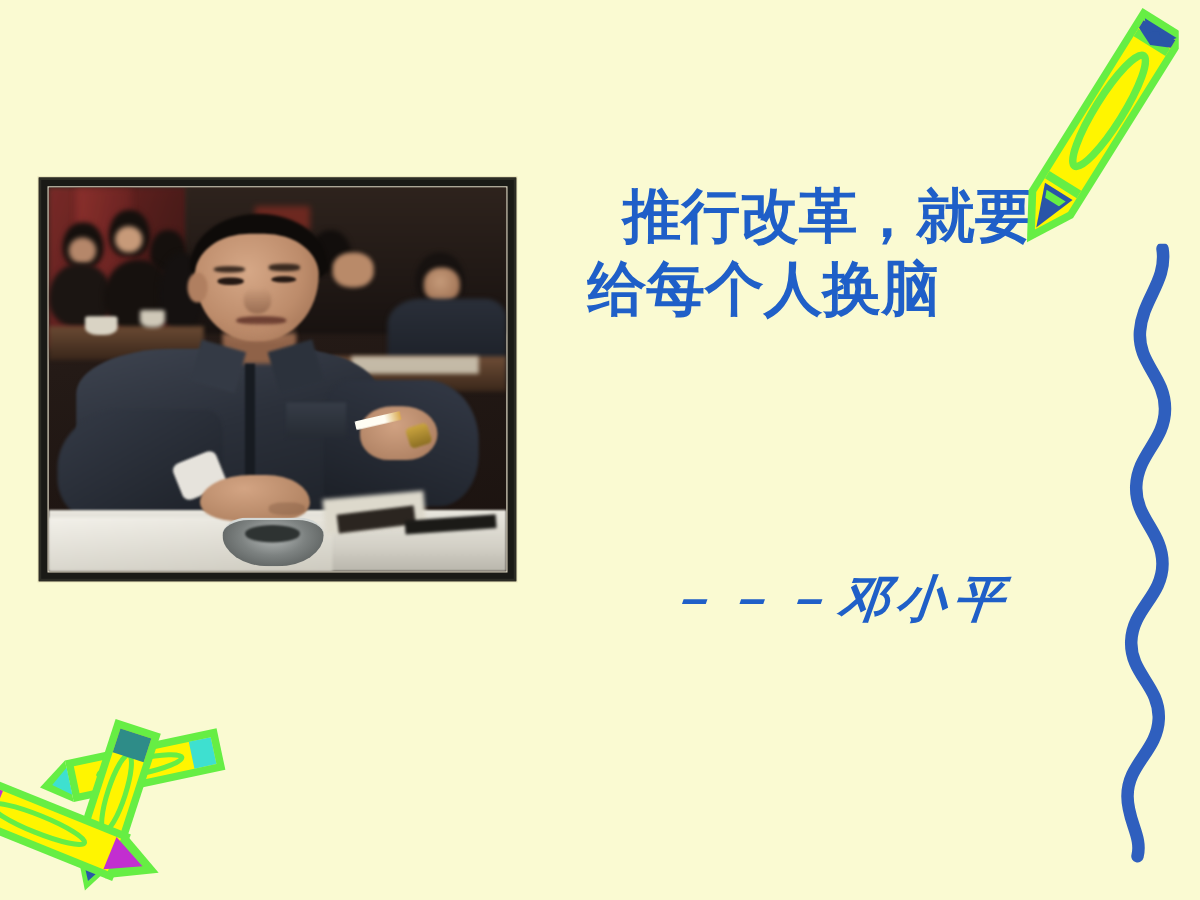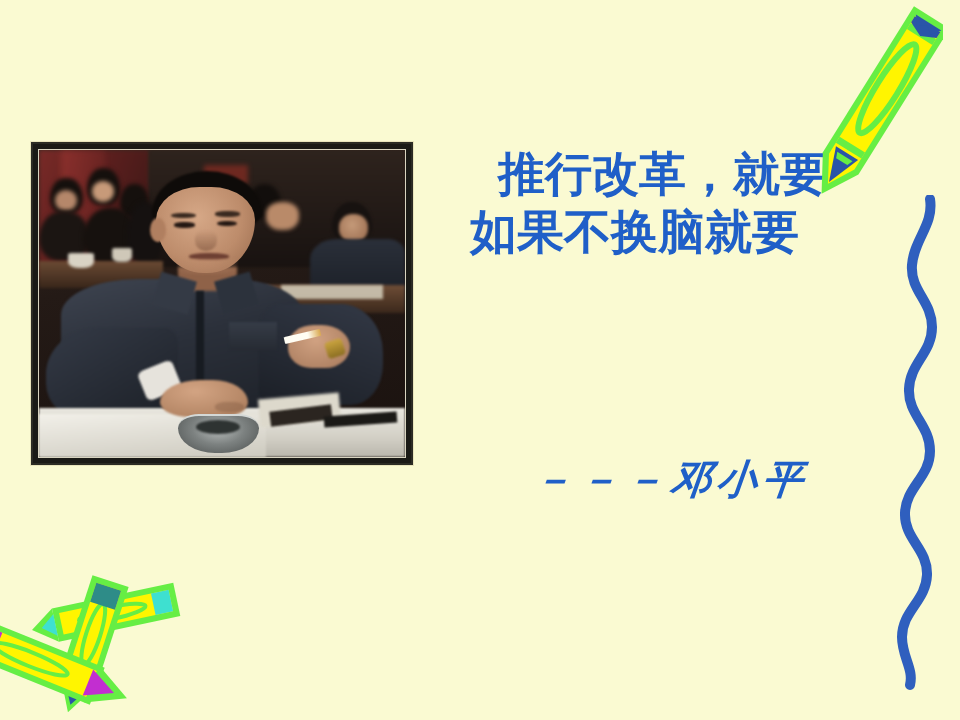--- a/index.html
+++ b/index.html
@@ -321,21 +321,21 @@
       <div class="ph ph-hand-l"></div>
       <div class="ph ph-finger1"></div>
       <div class="ph ph-ashtray"></div>
       <div class="ph ph-ash-in"></div>
 
     </div>
   </div>
 
   <div id="quote-block">
     <div class="quote-line indent">推行改革，就要</div>
-    <div class="quote-line">如果不换脑就要</div>
+    <div class="quote-line">给每个人换脑</div>
   </div>
 
   <div id="attribution">－－－邓小平</div>
 
   <div id="pencil-top-right">
     <svg width="150" height="240" viewBox="0 0 150 240" xmlns="http://www.w3.org/2000/svg">
       <g transform="rotate(32 75 120)">
 
         <path d="M58 6 L100 6 L100 178 L79 214 L58 178 Z" fill="#66EE44"></path>
 

